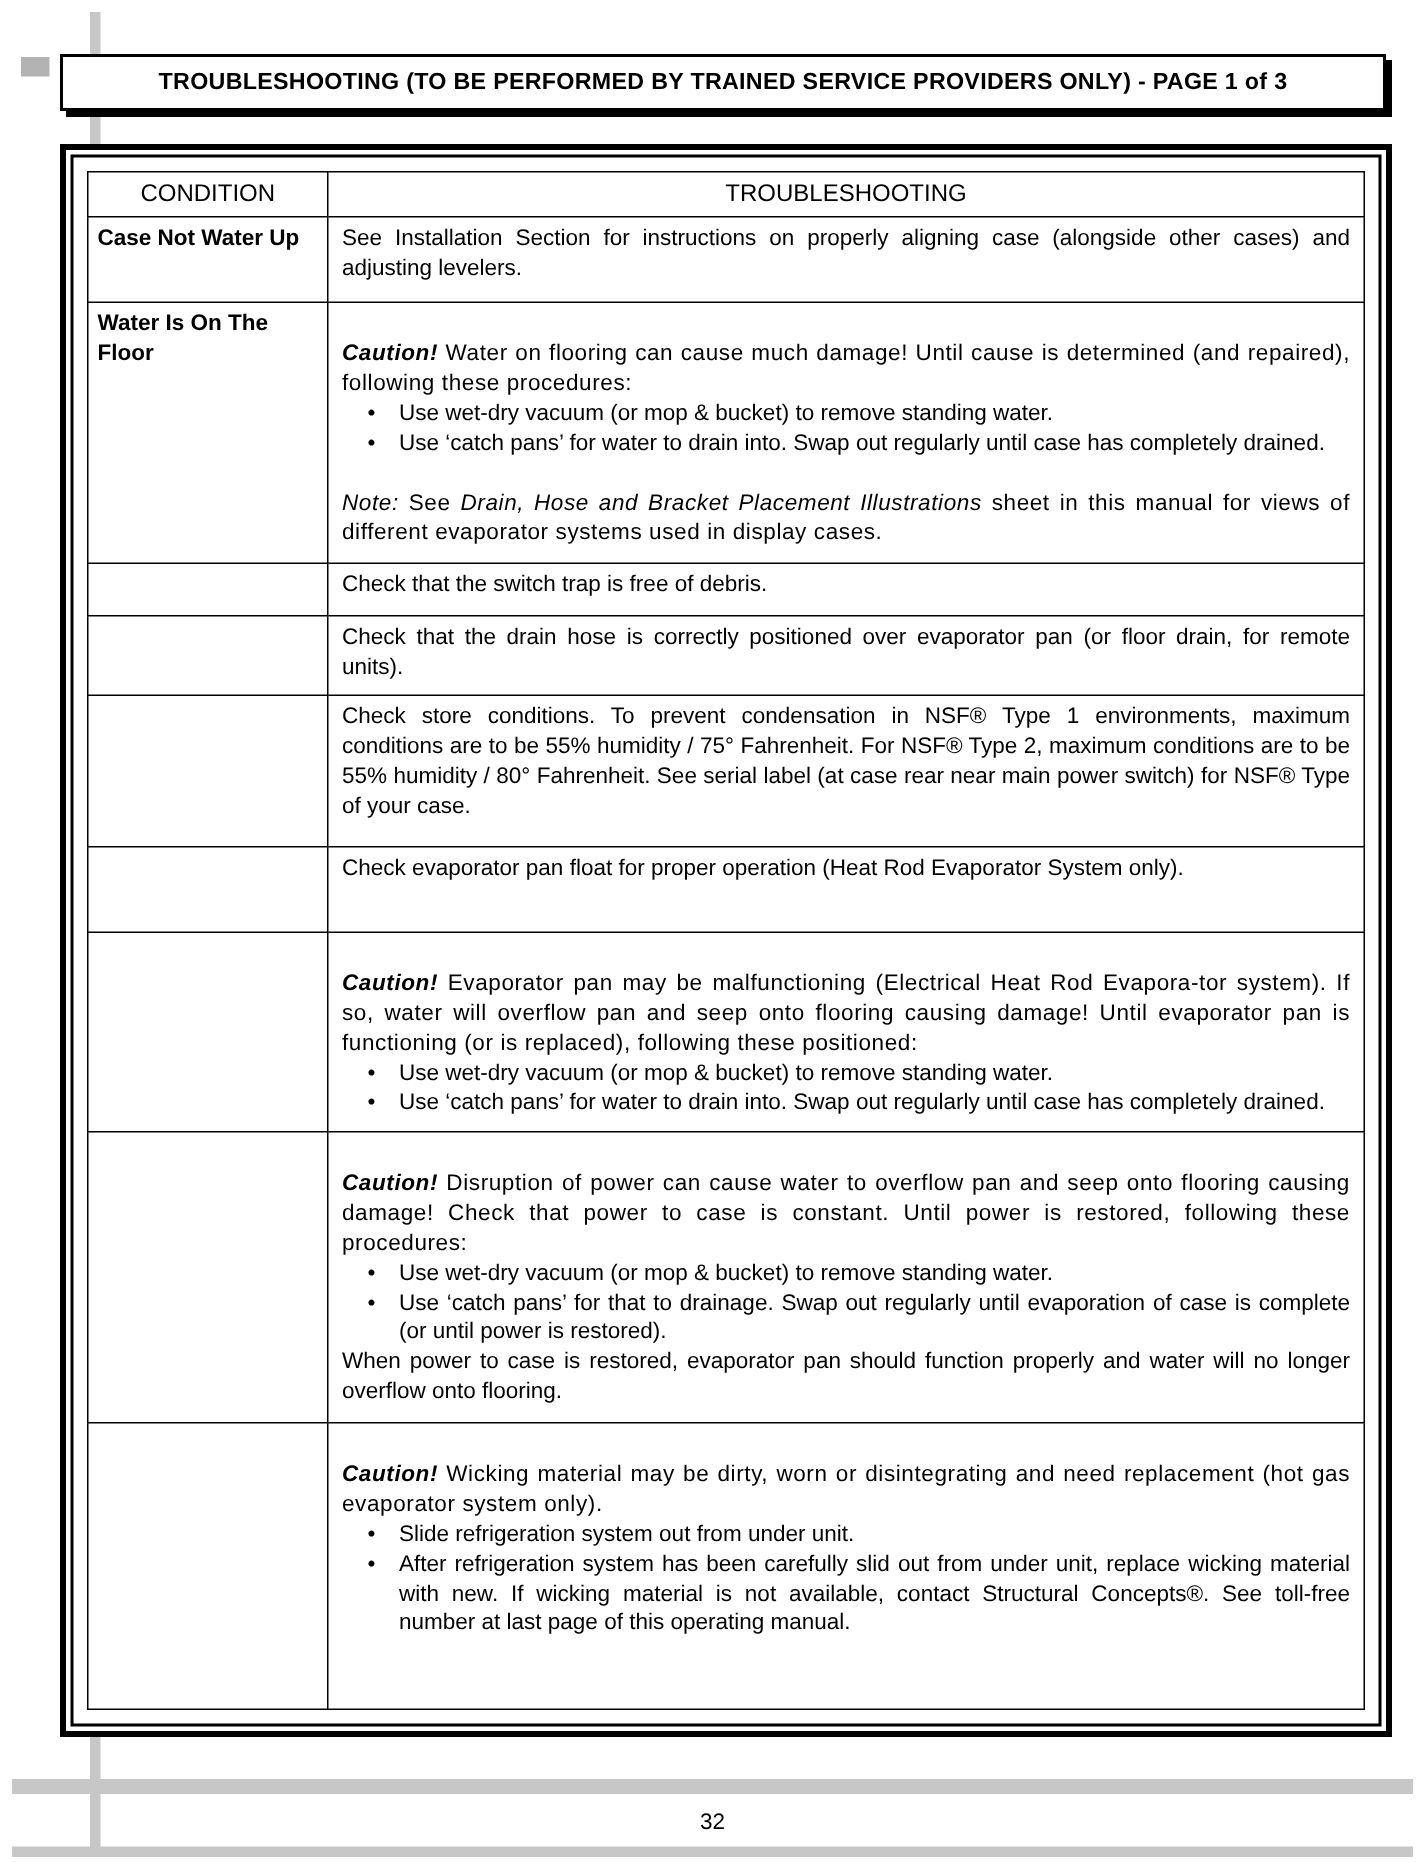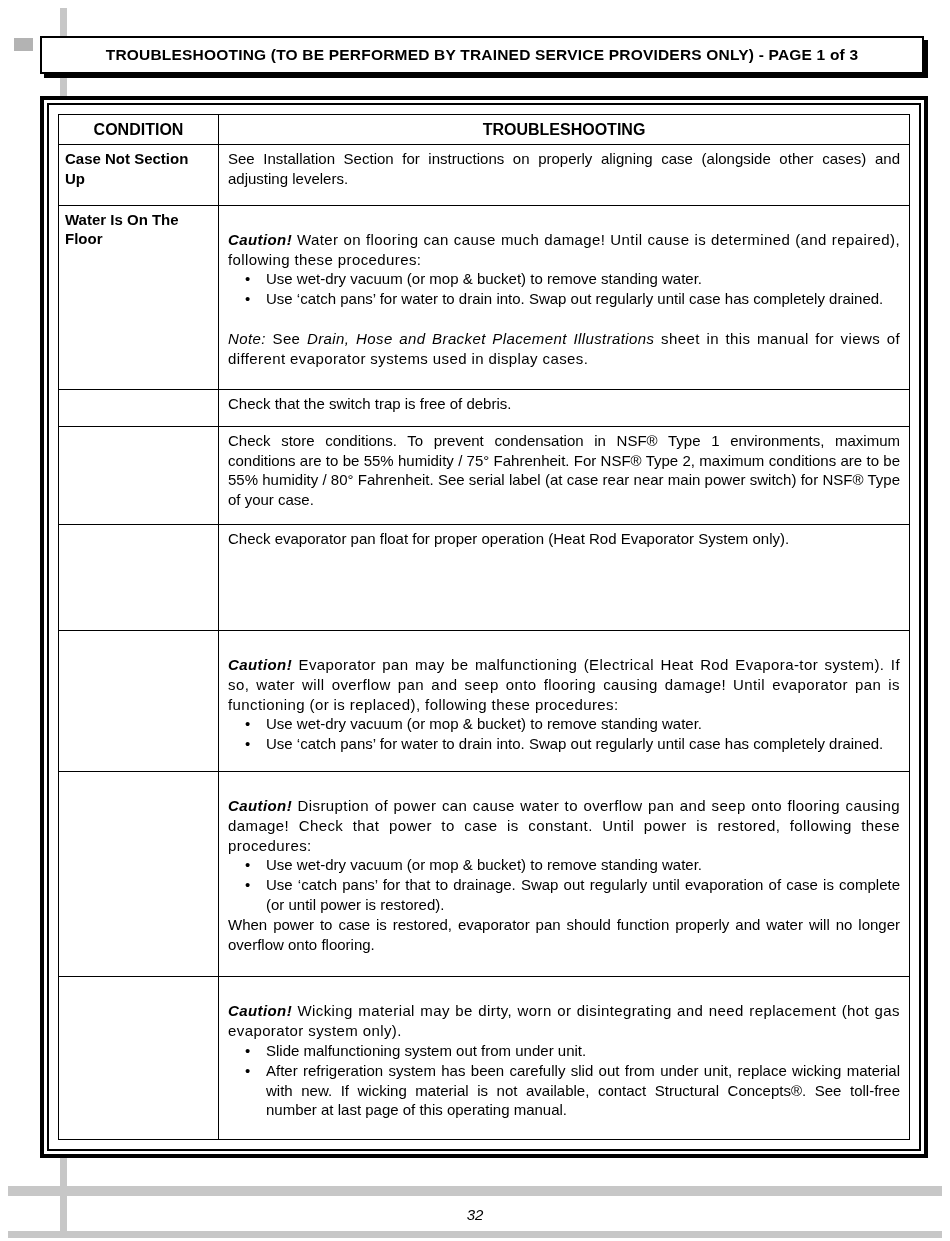--- a/index.html
+++ b/index.html
@@ -54,21 +54,21 @@
     font-size: 15px;
   }
   .doc-table th, .doc-table td {
     border: 1px solid #000;
     vertical-align: top;
     box-sizing: border-box;
   }
   .doc-table thead tr { height: 30px; }
   .doc-table th {
     font-size: 16px;
-    font-weight: bold;
+    font-weight: normal;
     text-align: center;
     vertical-align: middle;
     padding: 2px 4px;
   }
   th.col-condition { width: 160px; }
   .cell-condition {
     font-weight: bold;
     padding: 4px 8px 4px 6px;
     line-height: 1.3;
     font-size: 15px;
@@ -93,21 +93,20 @@
   #table-body tr:nth-child(6)  { height: 56px; margin-left: 33px; }
   #table-body tr:nth-child(7)  { height: 30px; }
   #table-body tr:nth-child(8)  { height: 140px; }
   #table-body tr:nth-child(9)  { height: 186px; }
 
   .page-number {
     position: absolute;
     left: 0; top: 1206px; width: 100%;
     text-align: center;
     font-size: 15px;
-    font-style: italic;
   }
 </style>
 </head>
 <body>
 
 <div class="page">
 
   <div class="deco deco-corner"></div>
   <div class="deco deco-vline"></div>
   <div class="deco deco-hbar1"></div>
@@ -121,21 +120,21 @@
     <div class="table-inner">
       <table class="doc-table">
         <thead>
           <tr>
             <th class="col-condition">CONDITION</th>
             <th>TROUBLESHOOTING</th>
           </tr>
         </thead>
         <tbody id="table-body">
             <tr>
-              <td class="cell-condition">Case Not Section Up</td>
+              <td class="cell-condition">Case Not Water Up</td>
               <td class="cell-content">
                 <div class="para"><span class="btxt"><span>See Installation Section for instructions on properly aligning case (alongside other cases) and adjusting levelers.</span></span></div>
               </td>
             </tr>
             <tr>
               <td class="cell-condition">Water Is On The Floor</td>
               <td class="cell-content">
                 <div class="para tracked"><span class="btxt"><span style="font-weight: bold; font-style: italic;">Caution!</span><span>  Water on flooring can cause much damage!  Until cause is determined (and repaired), following these procedures:</span></span></div>
                 <div class="bullet">
                   <span class="marker">•</span>
@@ -150,33 +149,39 @@
             </tr>
             <tr>
               <td class="cell-condition"></td>
               <td class="cell-content">
                 <div class="para"><span class="btxt"><span>Check that the switch trap is free of debris.</span></span></div>
               </td>
             </tr>
             <tr>
               <td class="cell-condition"></td>
               <td class="cell-content">
+                <div class="para"><span class="btxt"><span>Check that the drain hose is correctly positioned over evaporator pan (or floor drain, for remote units).</span></span></div>
+              </td>
+            </tr>
+            <tr>
+              <td class="cell-condition"></td>
+              <td class="cell-content">
                 <div class="para"><span class="btxt"><span>Check store conditions.  To prevent condensation in NSF® Type 1 environments, maximum conditions are to be 55% humidity / 75° Fahrenheit.  For NSF® Type 2, maximum conditions are to be 55% humidity / 80° Fahrenheit.  See serial label (at case rear near main power switch) for NSF® Type of your case.</span></span></div>
               </td>
             </tr>
             <tr>
               <td class="cell-condition"></td>
               <td class="cell-content">
                 <div class="para"><span class="btxt"><span>Check evaporator pan float for proper operation (Heat Rod Evaporator System only).</span></span></div>
               </td>
             </tr>
             <tr>
               <td class="cell-condition"></td>
               <td class="cell-content">
-                <div class="para tracked"><span class="btxt"><span style="font-weight: bold; font-style: italic;">Caution!</span><span>  Evaporator pan may be malfunctioning (Electrical Heat Rod Evapora-tor system).  If so, water will overflow pan and seep onto flooring causing damage!  Until evaporator pan is functioning (or is replaced), following these procedures:</span></span></div>
+                <div class="para tracked"><span class="btxt"><span style="font-weight: bold; font-style: italic;">Caution!</span><span>  Evaporator pan may be malfunctioning (Electrical Heat Rod Evapora-tor system).  If so, water will overflow pan and seep onto flooring causing damage!  Until evaporator pan is functioning (or is replaced), following these positioned:</span></span></div>
                 <div class="bullet">
                   <span class="marker">•</span>
                   <span class="btxt"><span>Use wet-dry vacuum (or mop &amp; bucket) to remove standing water.</span></span>
                 </div>
                 <div class="bullet">
                   <span class="marker">•</span>
                   <span class="btxt"><span>Use ‘catch pans’ for water to drain into.  Swap out regularly until  case has completely drained.</span></span>
                 </div>
               </td>
             </tr>
@@ -194,21 +199,21 @@
                 </div>
                 <div class="para"><span class="btxt"><span>When power to case is restored, evaporator pan should function properly and water will no longer overflow onto flooring.</span></span></div>
               </td>
             </tr>
             <tr>
               <td class="cell-condition"></td>
               <td class="cell-content">
                 <div class="para tracked"><span class="btxt"><span style="font-weight: bold; font-style: italic;">Caution!</span><span>  Wicking material may be dirty, worn or disintegrating and need replacement (hot gas evaporator system only).</span></span></div>
                 <div class="bullet">
                   <span class="marker">•</span>
-                  <span class="btxt"><span>Slide malfunctioning system out from under unit.</span></span>
+                  <span class="btxt"><span>Slide refrigeration system out from under unit.</span></span>
                 </div>
                 <div class="bullet">
                   <span class="marker">•</span>
                   <span class="btxt"><span>After refrigeration system has been carefully slid out from under unit, replace wicking material with new.  If wicking material is not available, contact Structural Concepts®.  See toll-free number at last page of this operating manual.</span></span>
                 </div>
               </td>
             </tr>
           </tbody>
       </table>
     </div>

